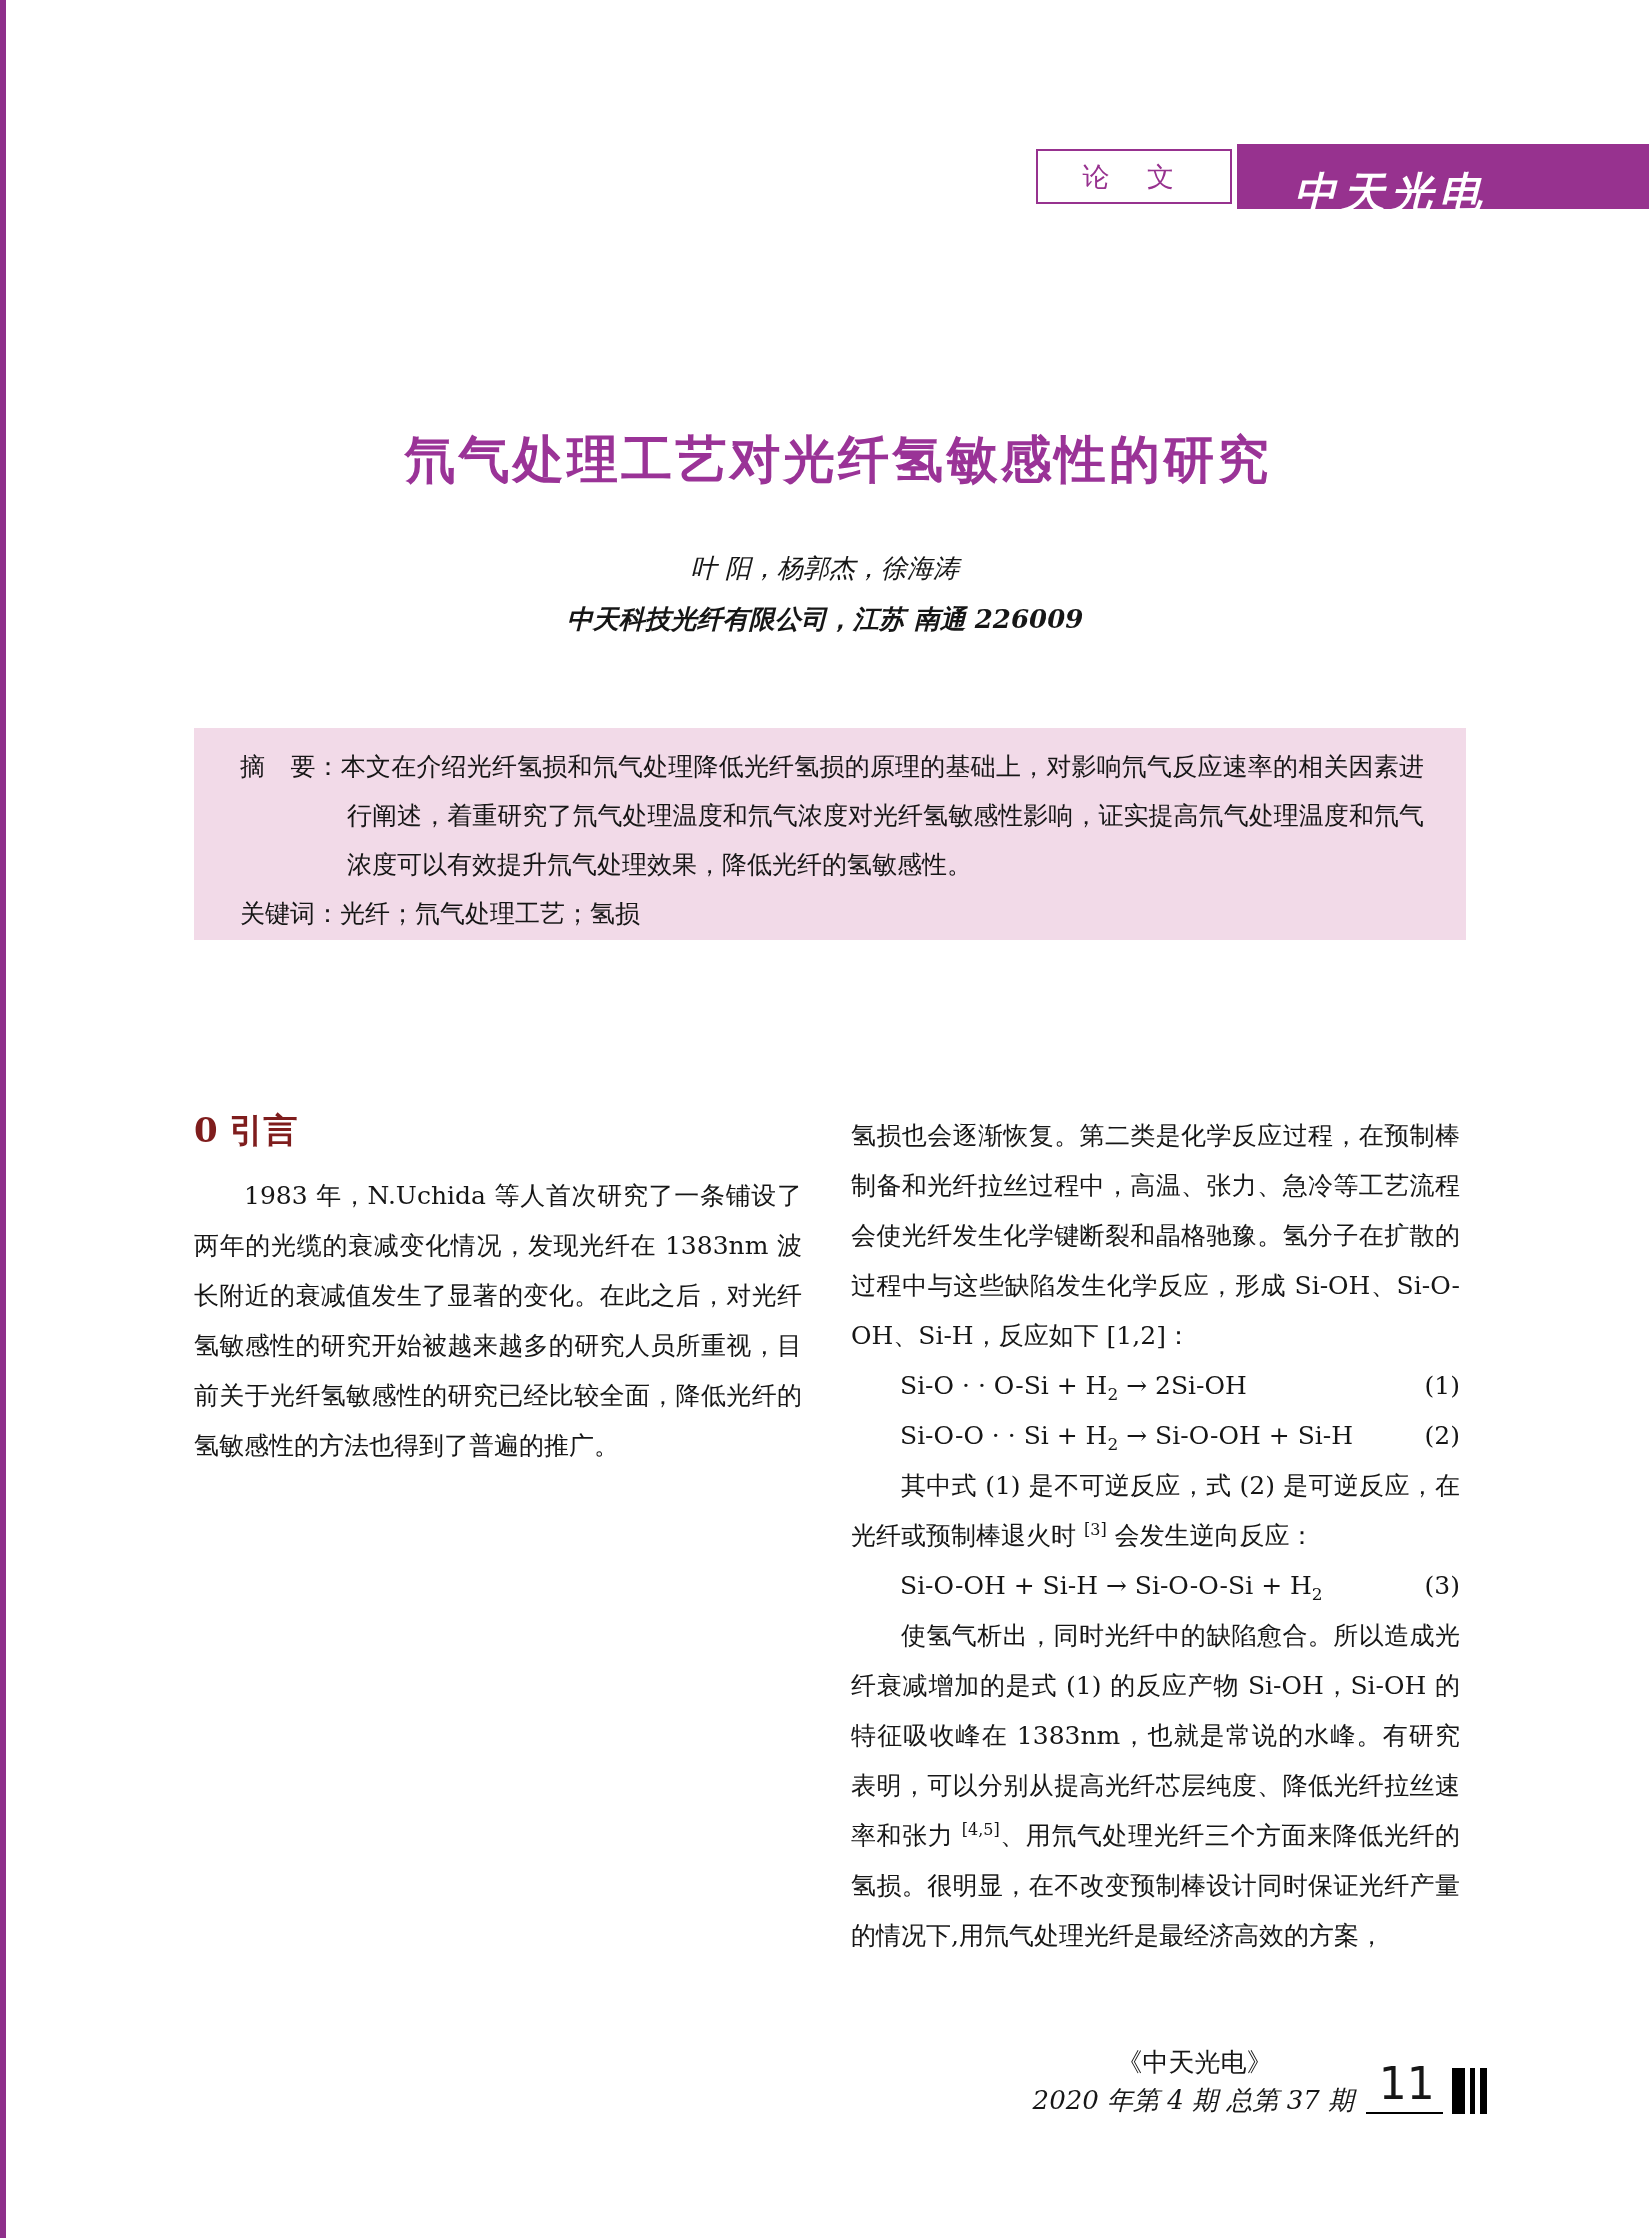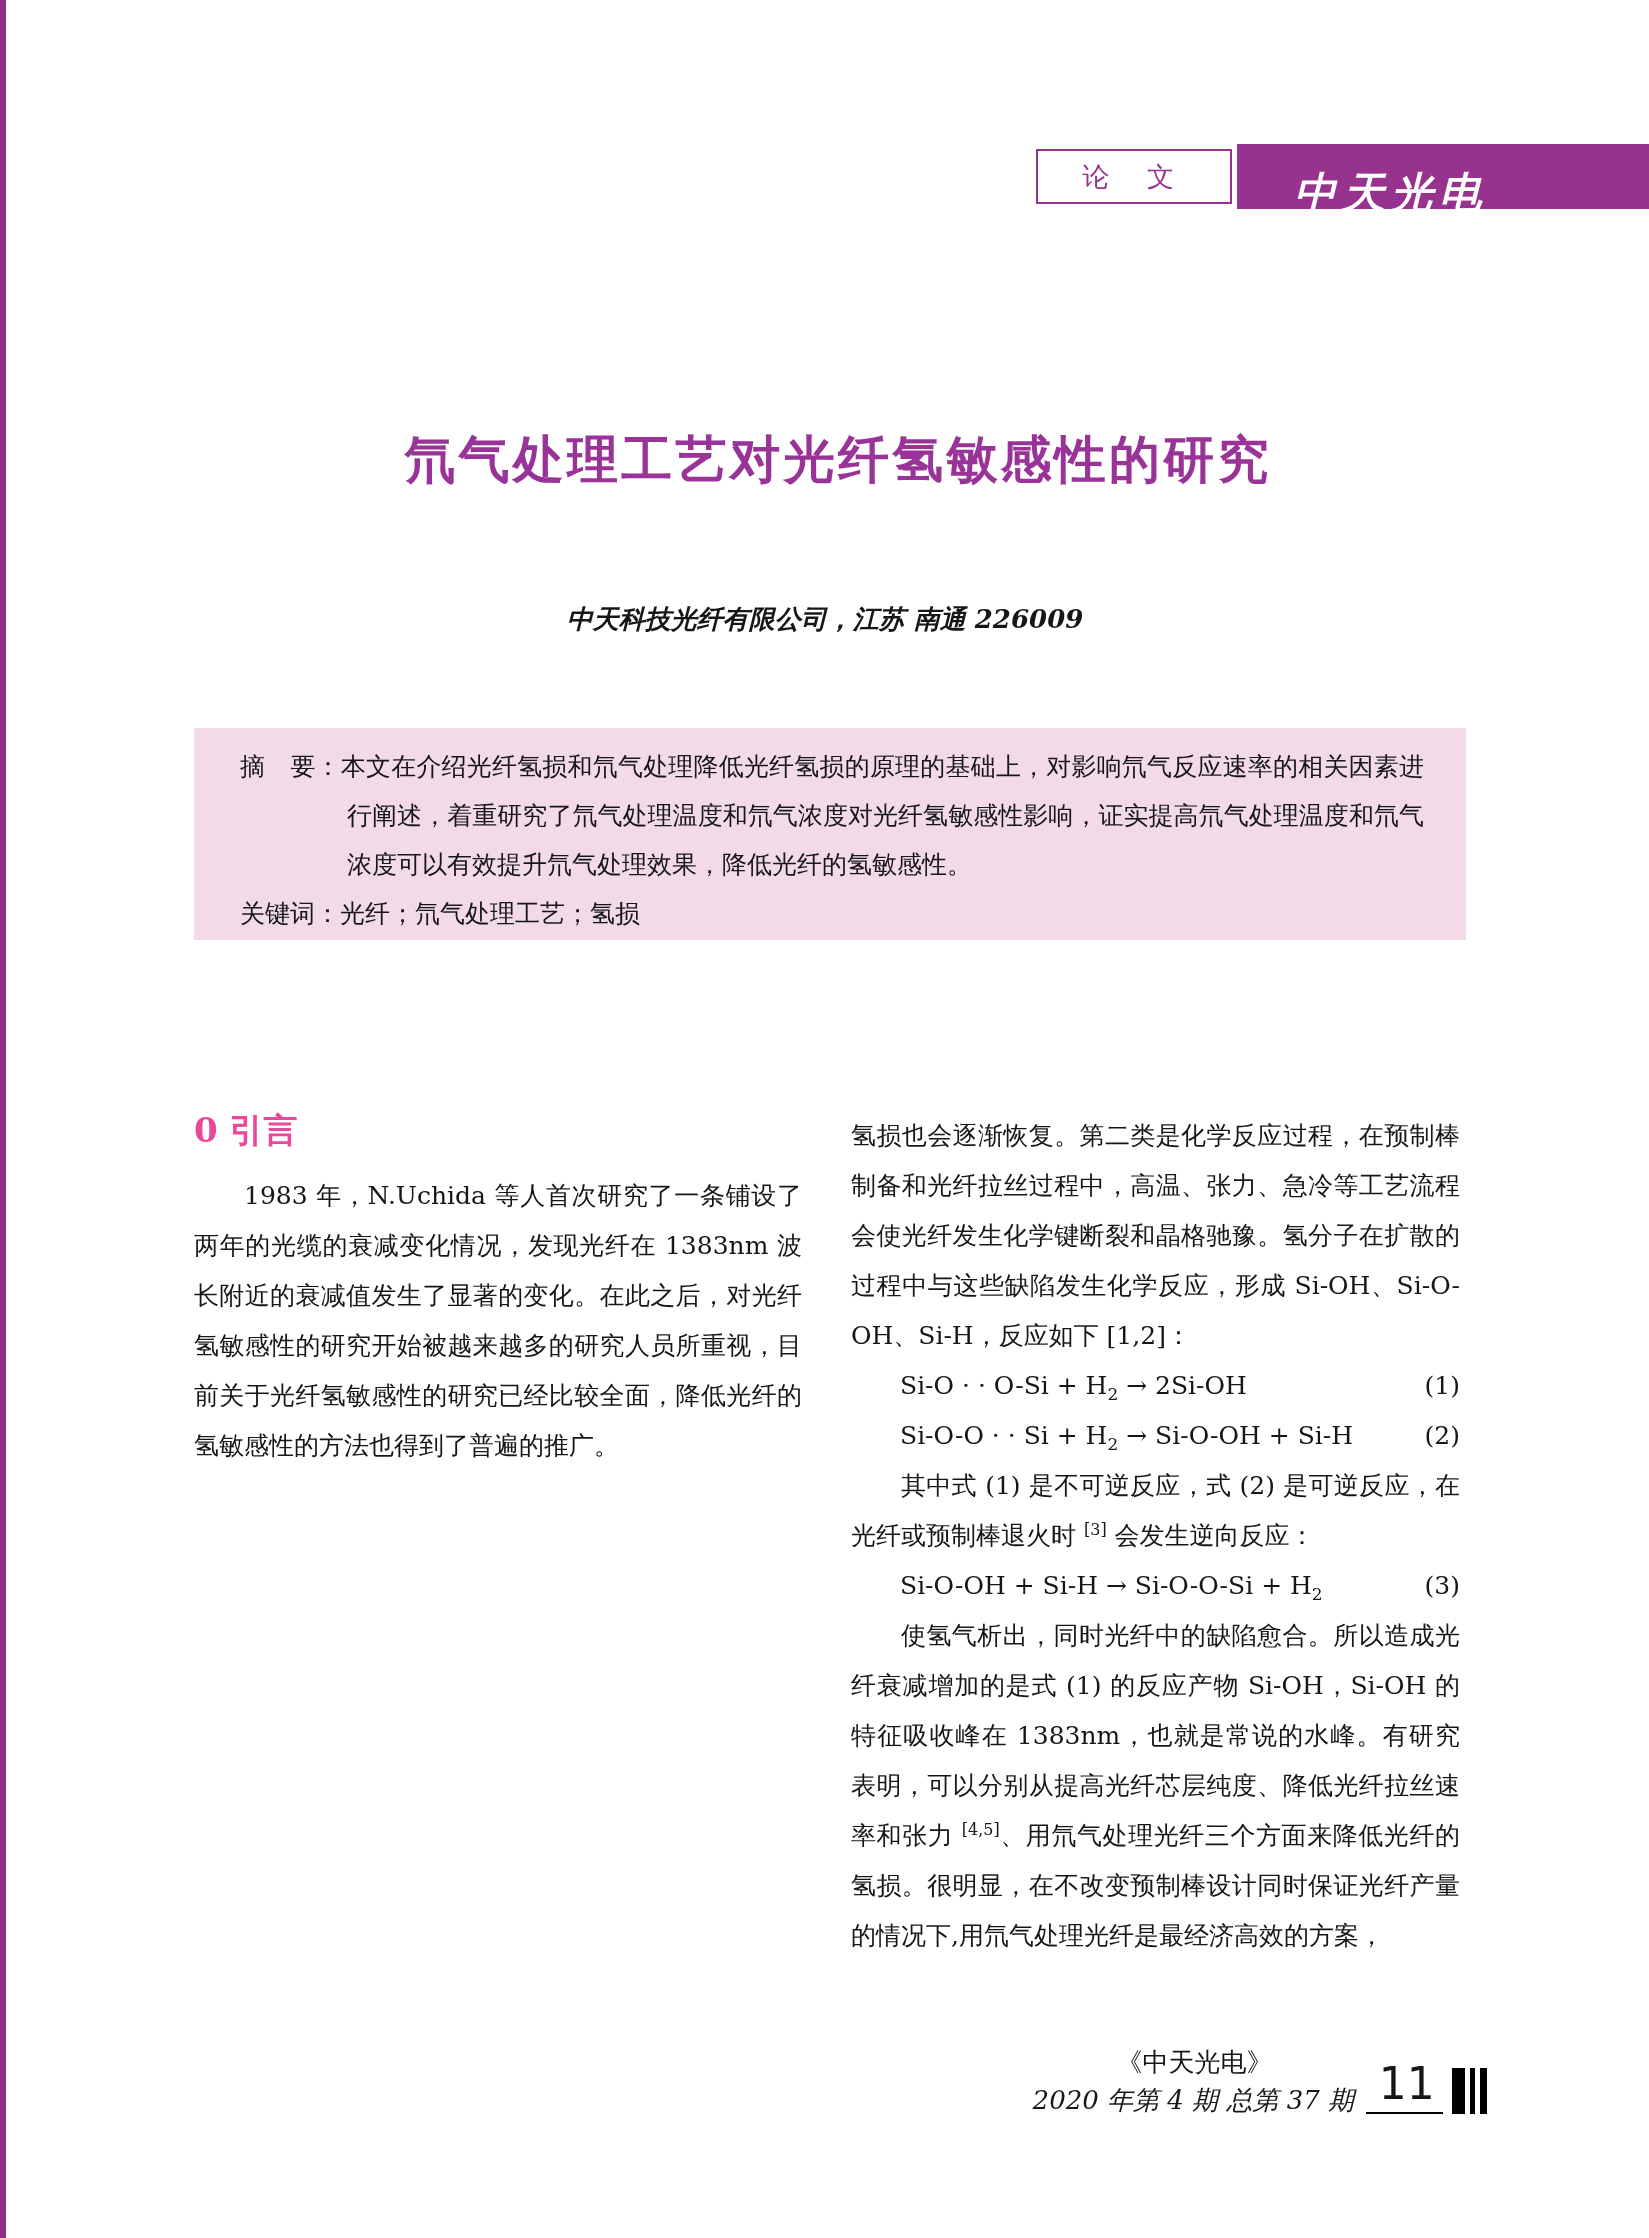--- a/index.html
+++ b/index.html
@@ -67,21 +67,21 @@
     text-align:justify;
   }
   .keywords-line{margin:0;}
   
   .col{position:absolute;top:1111px;}
   .col-left{left:194px;width:608px;}
   .col-right{left:851px;width:609px;}
   .sec-heading{
     margin:0 0 22.3px 0;
     font-size:34px;line-height:38px;font-weight:bold;
-    color:#ec4899;
+    color:#7f1d1d;
   }
   .body-para{
     margin:0;font-size:25px;line-height:50px;
     text-align:justify;
   }
   .indent{text-indent:2em;}
   sup{font-size:16px;line-height:0;}
   sub{font-size:17px;line-height:0;}
   .equation{
     display:flex;justify-content:space-between;align-items:baseline;
@@ -126,20 +126,21 @@
 
   <div class="header-band">
     <div class="type-box">
       <div class="type-box-inner">论 文</div>
     </div>
     <div class="brand">中天光电</div>
   </div>
 
   <h1 class="title">氘气处理工艺对光纤氢敏感性的研究</h1>
 
+  <div class="authors">叶 阳，杨郭杰，徐海涛</div>
   <div class="affiliation">中天科技光纤有限公司，江苏 南通 226009</div>
 
   <div class="abstract-box">
     <p class="abstract-para"><span class="abstract-label">摘　要：</span><span>本文在介绍光纤氢损和氘气处理降低光纤氢损的原理的基础上，对影响氘气反应速率的相关因素进行阐述，着重研究了氘气处理温度和氘气浓度对光纤氢敏感性影响，证实提高氘气处理温度和氘气浓度可以有效提升氘气处理效果，降低光纤的氢敏感性。</span></p>
     <p class="keywords-line"><span>关键词：</span><span>光纤；氘气处理工艺；氢损</span></p>
   </div>
 
   <div class="col col-left">
     <h2 class="sec-heading">0 引言</h2>
     <p class="body-para indent">1983 年，N.Uchida 等人首次研究了一条铺设了两年的光缆的衰减变化情况，发现光纤在 1383nm 波长附近的衰减值发生了显著的变化。在此之后，对光纤氢敏感性的研究开始被越来越多的研究人员所重视，目前关于光纤氢敏感性的研究已经比较全面，降低光纤的氢敏感性的方法也得到了普遍的推广。</p>

